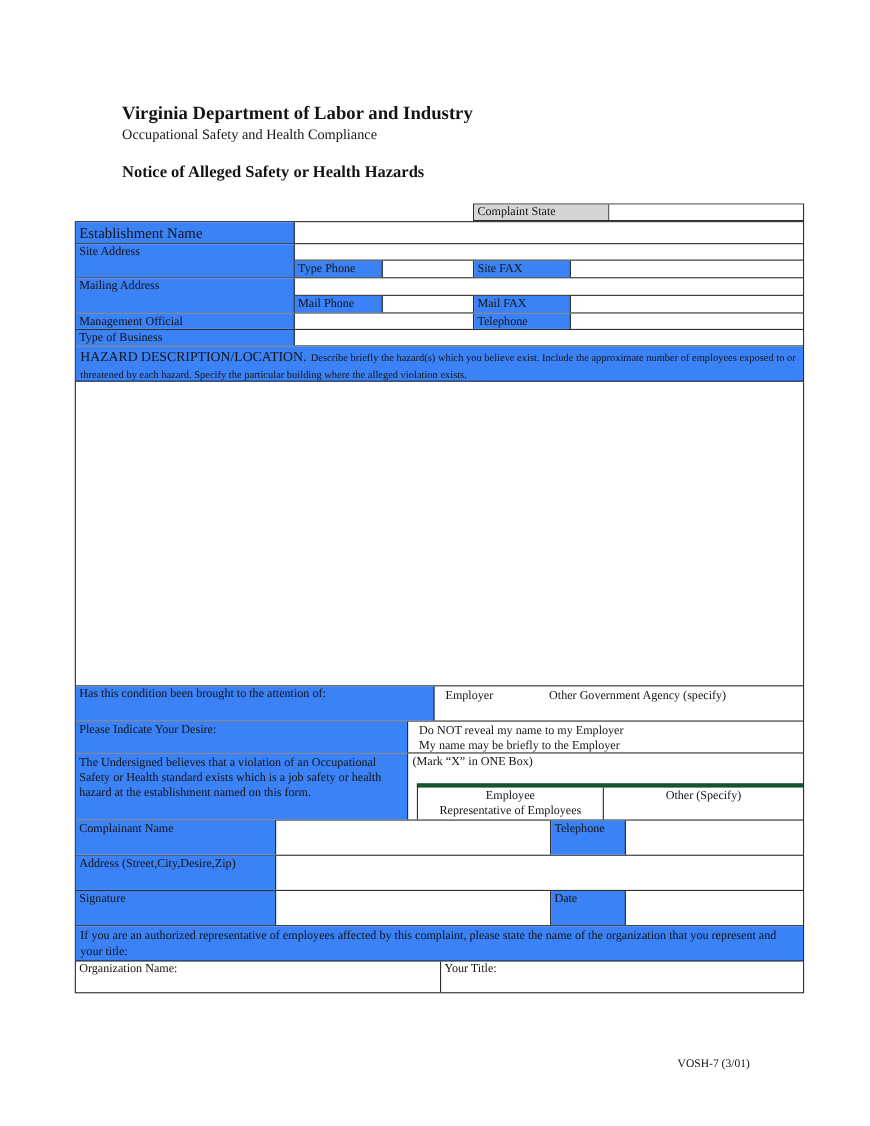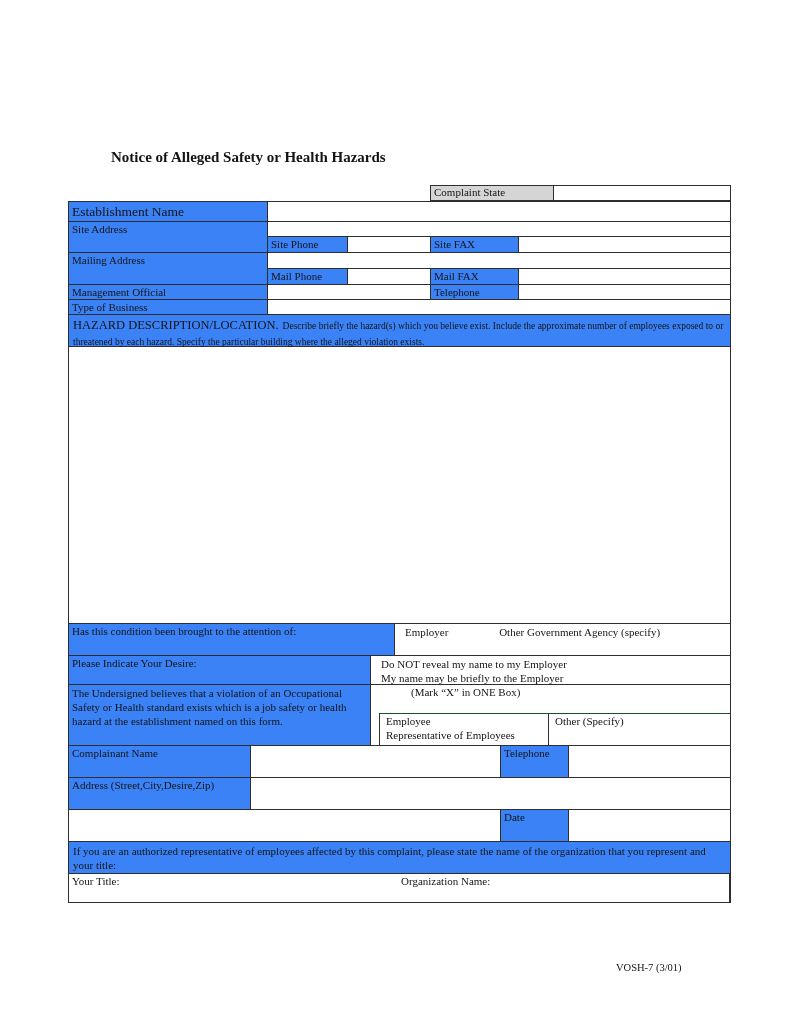--- a/index.html
+++ b/index.html
@@ -31,31 +31,35 @@
   .fs13 { font-size:13.5px; line-height:17px; }
   .sub { flex:1; display:flex; flex-direction:column; }
   .subrow { display:flex; flex:1; }
   .subrow.bb { border-bottom:1px solid #2e2e2e; }
   .hz-title { font-size:12.5px; }
   .hz-note { font-size:9.5px; }
   .hazard-head { display:block; line-height:14px; padding:2px 4px; }
   .opt-line { display:block; }
   .wrap250 { display:block; max-width:252px; }
   .u-right { flex:1; display:flex; flex-direction:column; }
-  .markx { height:28px; padding:1px 4px;margin-left:36px; }
-  .inner { flex:1; display:flex; margin-left:8px; border-top:1px solid #14532d; border-left:1px solid #2e2e2e; }
+  .markx { height:28px; padding:1px 4px; }
+  .inner { flex:1; display:flex; margin-left:8px; border-top:4px solid #14532d; border-left:1px solid #2e2e2e;text-align:center; }
   .inner .emp { width:169px; border-right:1px solid #2e2e2e; padding:1px 6px; }
   .inner .oth { flex:1; padding:1px 6px; }
   .footer { position:absolute; left:616px; top:962px; font-size:10.5px; }
 </style>
 </head>
 <body>
 
 <div class="page">
 
+  <div class="hdr">
+    <div class="h1">Virginia Department of Labor and Industry</div>
+    <div class="hsub">Occupational Safety and Health Compliance</div>
+  </div>
   <div class="h2">Notice of Alleged Safety or Health Hazards</div>
 
   <div class="complaint">
     <div class="lab">Complaint State</div>
     <div class="val"></div>
   </div>
 
   <div class="tbl">
 
     <div class="row" style="height:20px">
@@ -63,21 +67,21 @@
       <div class="cell fs13" style="flex:1"></div>
     </div>
 
     <div class="row" style="height:31px">
       <div class="cell gray br fs11" style="width:199px">Site Address</div>
       <div class="sub">
         <div class="subrow bb">
           <div class="cell fs11" style="flex:1"></div>
         </div>
         <div class="subrow">
-          <div class="cell gray br fs11" style="width:80px">Site Phone</div>
+          <div class="cell gray br fs11" style="width:80px">Type Phone</div>
           <div class="cell br fs11" style="width:83px"></div>
           <div class="cell gray br fs11" style="width:88px">Site FAX</div>
           <div class="cell fs11" style="flex:1"></div>
         </div>
       </div>
     </div>
 
     <div class="row" style="height:32px">
       <div class="cell gray br fs11" style="width:199px">Mailing Address</div>
       <div class="sub">
@@ -156,35 +160,36 @@
       <div class="cell gray br fs11" style="width:68px">Telephone</div>
       <div class="cell fs11" style="width:161px"></div>
     </div>
 
     <div class="row" style="height:32px">
       <div class="cell gray br fs11" style="width:182px">Address (Street,City,Desire,Zip)</div>
       <div class="cell fs11" style="flex:1"></div>
     </div>
 
     <div class="row" style="height:32px">
+      <div class="cell gray br fs11" style="width:182px">Signature</div>
       <div class="cell br fs11" style="flex:1"></div>
       <div class="cell gray br fs11" style="width:68px">Date</div>
       <div class="cell fs11" style="width:161px"></div>
     </div>
 
     <div class="row gray" style="height:32px">
       <div class="cell fs11" style="flex:1; line-height:14px; padding:2px 4px">If you are an authorized representative of employees affected by this complaint, please state the name of the organization that you represent and your title:</div>
     </div>
 
     <div class="row" style="height:28px">
+      <div class="cell br fs11" style="width:332px">
+        <span>Organization Name:</span>
+      </div>
       <div class="cell fs11" style="flex:1">
         <span>Your Title:</span>
-      </div>
-      <div class="cell br fs11" style="width:332px">
-        <span>Organization Name:</span>
       </div>
     </div>
 
   </div>
 
   <div class="footer">VOSH-7 (3/01)</div>
 
 </div>
 
 </body></html>

